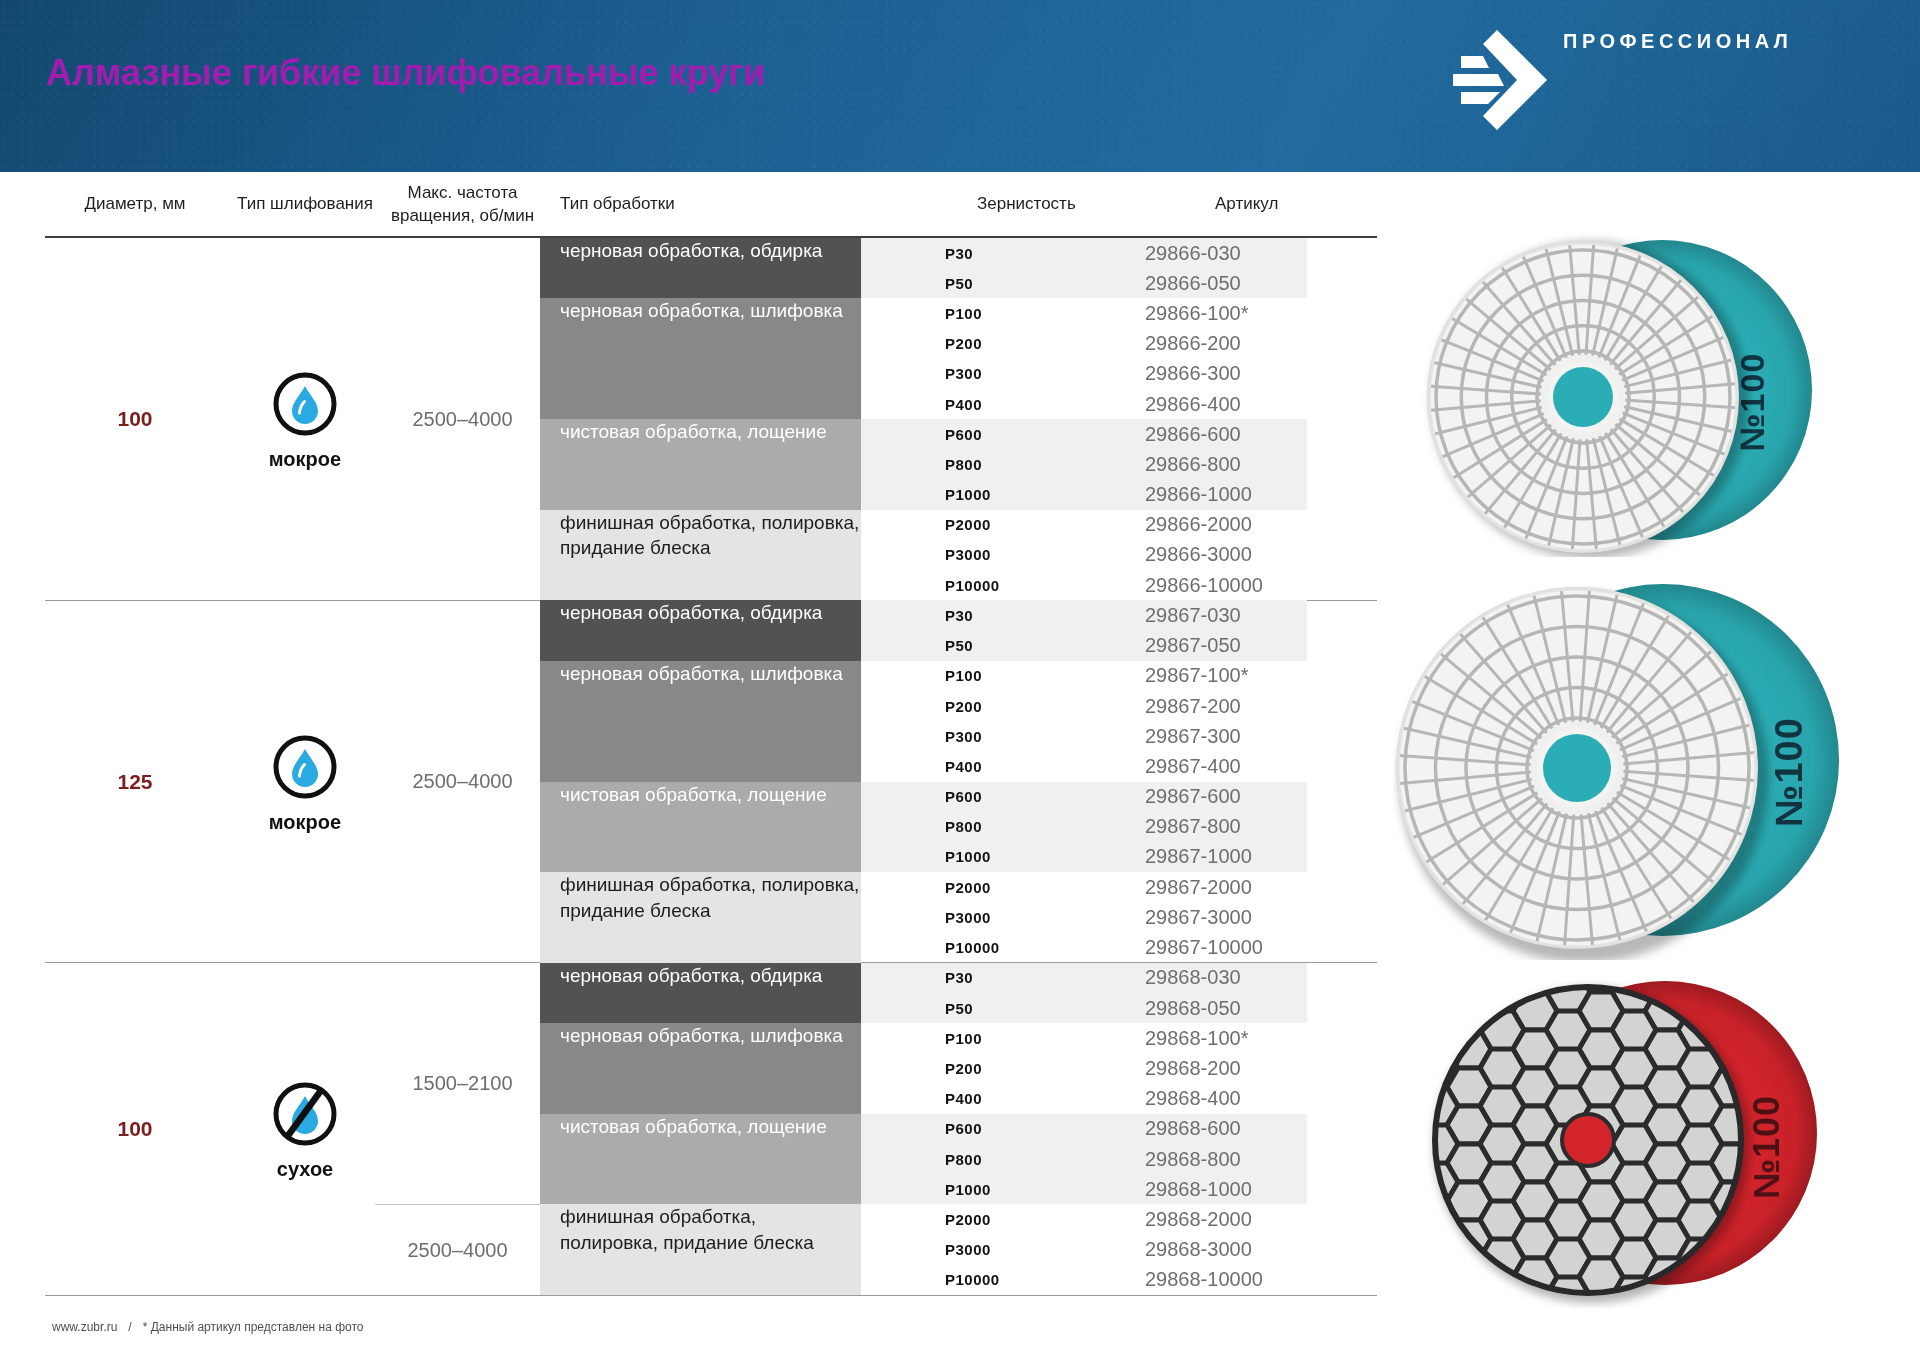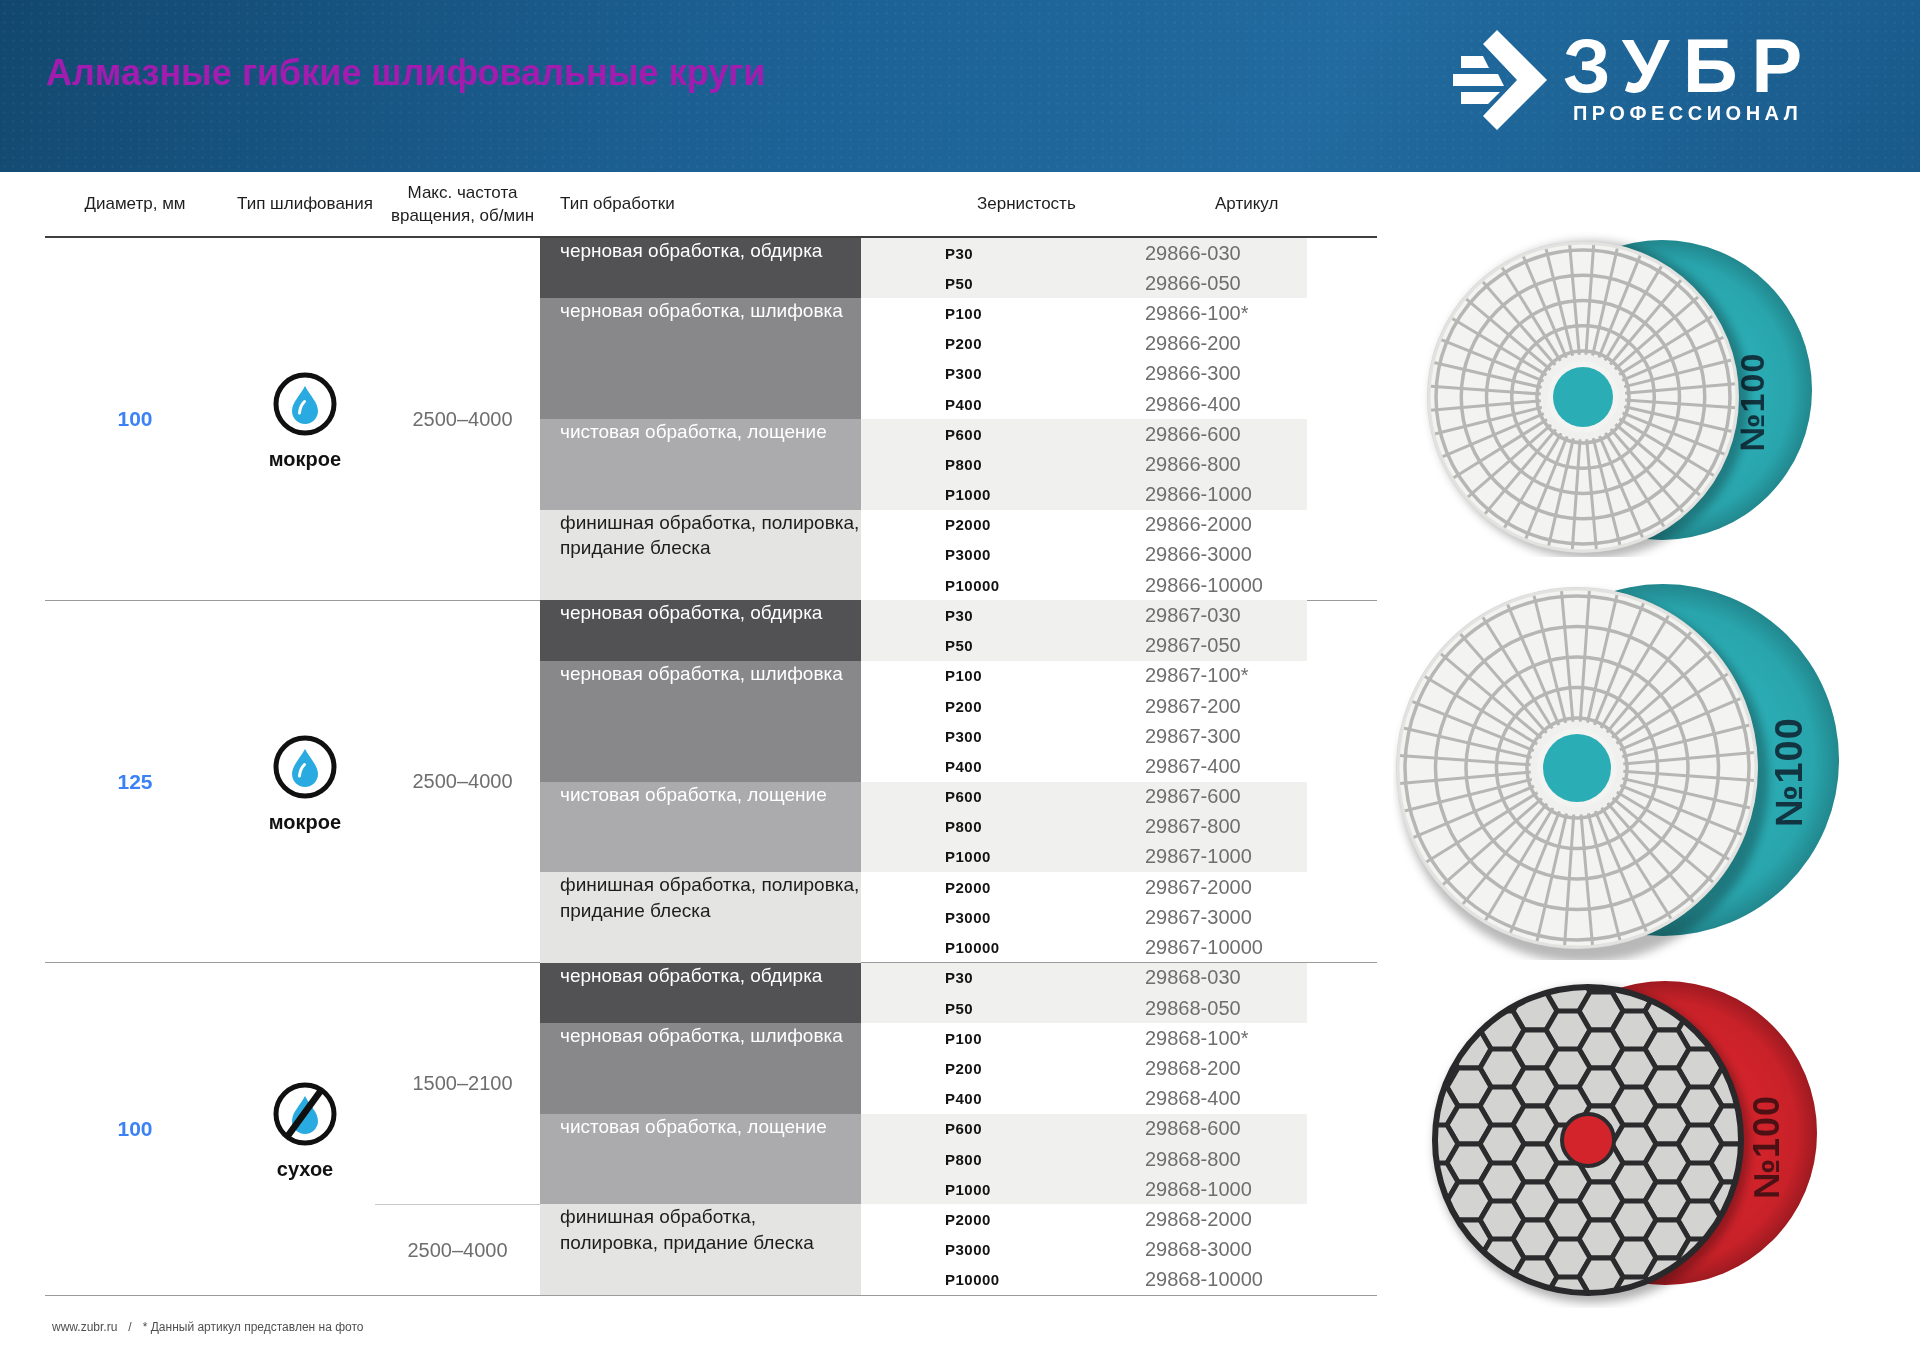--- a/index.html
+++ b/index.html
@@ -29,21 +29,21 @@
   .th5{left:886px;width:250px;padding-left:46px}
   .th6{left:1136px;width:196px;padding-left:34px}
 
   .hline{position:absolute;left:45px;width:1332px;height:1px;background:#9b9b9b}
   .hline.head{top:236px;height:2px;background:#3f3f3f}
   .hline.g2{top:599.5px}.hline.g3{top:962px}.hline.bot{top:1295px}
 
   
   .group{position:absolute;left:45px;width:1332px}
   .cell{position:absolute;top:0;bottom:0;display:flex;flex-direction:column;align-items:center;justify-content:center}
-  .dia{left:0;width:180px;font-weight:bold;font-size:21px;color:#3b82f6}
+  .dia{left:0;width:180px;font-weight:bold;font-size:21px;color:#7f1d1d}
   .icon{left:180px;width:160px;gap:7px}
   .glabel{font-weight:bold;font-size:20px;color:#111}
   .rpm{left:340px;width:155px;font-size:20px;color:#6f6e6e}
   .rpm-u{bottom:auto}
   .rpm-l{top:auto;left:330px;width:165px;border-top:1px solid #c9c9c9;box-sizing:border-box}
   .blocks{position:absolute;left:495px;top:0;width:837px}
   .block{display:flex}
   .blabel{width:321px;box-sizing:border-box;padding-left:20px;display:flex;flex-direction:column;justify-content:flex-start;font-size:19px}
   .bline{line-height:1.35}
   .s0{background:#525255;color:#fff}
@@ -68,21 +68,20 @@
 <div class="topbar"></div>
 <div class="title">Алмазные гибкие шлифовальные круги</div>
 <div class="logo">
   <svg class="logo-icon" viewBox="0 0 100 100">
     <polygon points="50,0 100,50 50,100 36,86 70,50 36,14" fill="#fff"></polygon>
     <polygon points="14,26 36,26 42,38 14,38" fill="#fff"></polygon>
     <polygon points="6,44 51,44 57,56 6,56" fill="#fff"></polygon>
     <polygon points="14,62 53,62 41,74 14,74" fill="#fff"></polygon>
   </svg>
   <div class="logo-txt">
-    <div class="logo-name">ЗУБР</div>
     <div class="logo-sub">ПРОФЕССИОНАЛ</div>
   </div>
 </div>
 
 <div class="thead">
   <div class="th th1">
       <span>Диаметр, мм</span>
     </div>
   <div class="th th2">
       <span>Тип шлифования</span>

